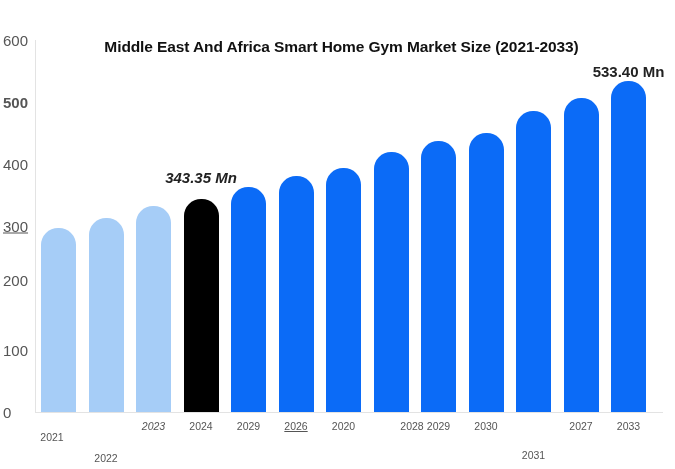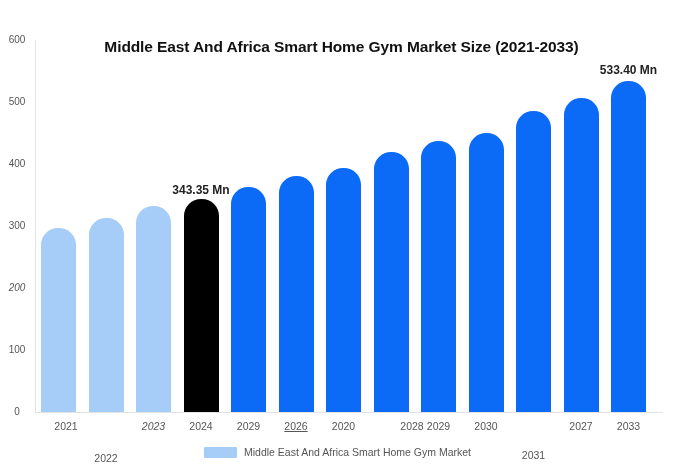--- a/index.html
+++ b/index.html
@@ -51,22 +51,22 @@
     left: 35px;
     top: 412px;
     width: 628px;
     height: 1px;
     background: #e3e3e3;
   }
   .y-tick {
     position: absolute;
     right: 0;
     width: 28px;
-    text-align: center;
-    font-size: 10px;
+    text-align: left;
+    font-size: 15px;
     color: #555555;
     transform: translateY(-50%);
     line-height: 1;
   }
   #y-ticks {
     position: absolute;
     left: 0;
     top: 0;
     width: 31px;
     height: 469px;
@@ -79,21 +79,21 @@
   .bar {
     position: absolute;
     bottom: 0;
     left: 0;
     width: 35px;
     border-radius: 17px 17px 0 0;
   }
   .bar-value-label {
     position: absolute;
     white-space: nowrap;
-    font-size: 12px;
+    font-size: 15px;
     font-weight: bold;
     color: #222222;
     transform: translateX(-50%);
   }
   .x-tick {
     position: absolute;
     top: 420px;
     width: 60px;
     text-align: center;
     font-size: 10.5px;
@@ -125,24 +125,24 @@
 </head>
 <body>
 
 <div id="chart-root">
 
   <div id="chart-title">Middle East And Africa Smart Home Gym Market Size (2021-2033)</div>
 
   <div id="y-ticks">
       <div class="y-tick" style="top: 412px;">0</div>
       <div class="y-tick" style="top: 350px;">100</div>
-      <div class="y-tick" style="top: 288px; font-style: italic;">200</div>
-      <div class="y-tick" style="top: 226px;">300</div>
+      <div class="y-tick" style="top: 280px;">200</div>
+      <div class="y-tick" style="top: 226px; text-decoration: underline;">300</div>
       <div class="y-tick" style="top: 164px;">400</div>
-      <div class="y-tick" style="top: 102px;">500</div>
+      <div class="y-tick" style="top: 102px; font-weight: bold;">500</div>
       <div class="y-tick" style="top: 40px;">600</div>
     </div>
 
   <div id="y-axis-line"></div>
   <div id="x-axis-line"></div>
 
   <div id="plot-area">
       <div class="bar-slot" style="left: 6px; height: 372px;">
         <div class="bar" style="height: 183.83px; background: rgb(166, 205, 247);"></div>
       </div>
@@ -178,35 +178,31 @@
       </div>
       <div class="bar-slot" style="left: 528.5px; height: 372px;">
         <div class="bar" style="height: 314.34px; background: rgb(11, 107, 247);"></div>
       </div>
       <div class="bar-slot" style="left: 576px; height: 372px;">
         <div class="bar" style="height: 330.708px; background: rgb(11, 107, 247);"></div>
       </div>
     </div>
 
   <div id="x-ticks-layer">
-      <div class="x-tick" style="left: 66px;">2021</div>
+      <div class="x-tick" style="left: 52px; margin-top: 11px;">2021</div>
       <div class="x-tick" style="left: 106px; margin-top: 32px;">2022</div>
       <div class="x-tick" style="left: 153.5px; font-style: italic;">2023</div>
       <div class="x-tick" style="left: 201px;">2024</div>
       <div class="x-tick" style="left: 248.5px;">2029</div>
       <div class="x-tick" style="left: 296px; text-decoration: underline;">2026</div>
       <div class="x-tick" style="left: 343.5px;">2020</div>
       <div class="x-tick" style="left: 412px; text-align: center;">2028</div>
       <div class="x-tick" style="left: 438.5px;">2029</div>
       <div class="x-tick" style="left: 486px;">2030</div>
       <div class="x-tick" style="left: 533.5px; margin-top: 29px;">2031</div>
       <div class="x-tick" style="left: 581px;">2027</div>
       <div class="x-tick" style="left: 628.5px;">2033</div>
     </div>
 
-  <div id="legend">
-    <span id="legend-swatch"></span>
-    <span id="legend-label">Middle East And Africa Smart Home Gym Market</span>
-  </div>
-
-<div class="bar-value-label" style="left: 201px; top: 183px;">343.35 Mn</div>
+
+<div class="bar-value-label" style="left: 201px; top: 169px; font-style: italic;">343.35 Mn</div>
     <div class="bar-value-label" style="left: 628.5px; top: 63.292px;">533.40 Mn</div>
   </div>
 
 </body></html>

